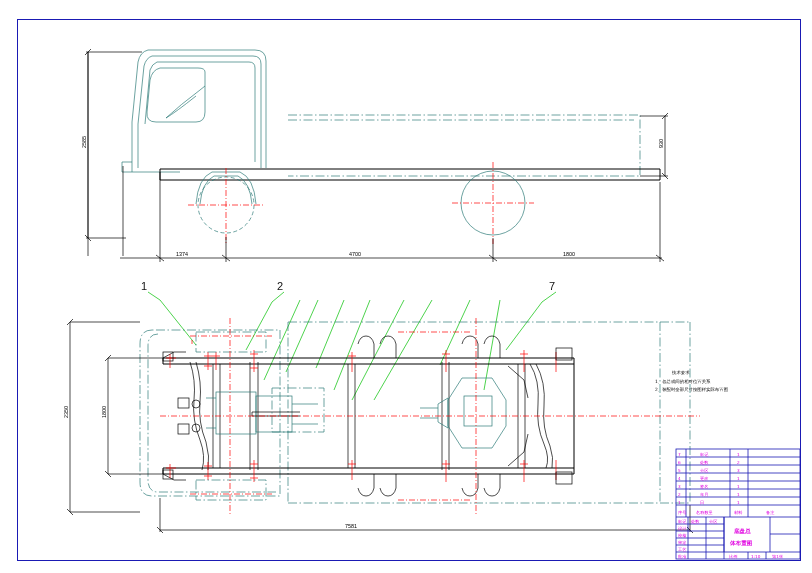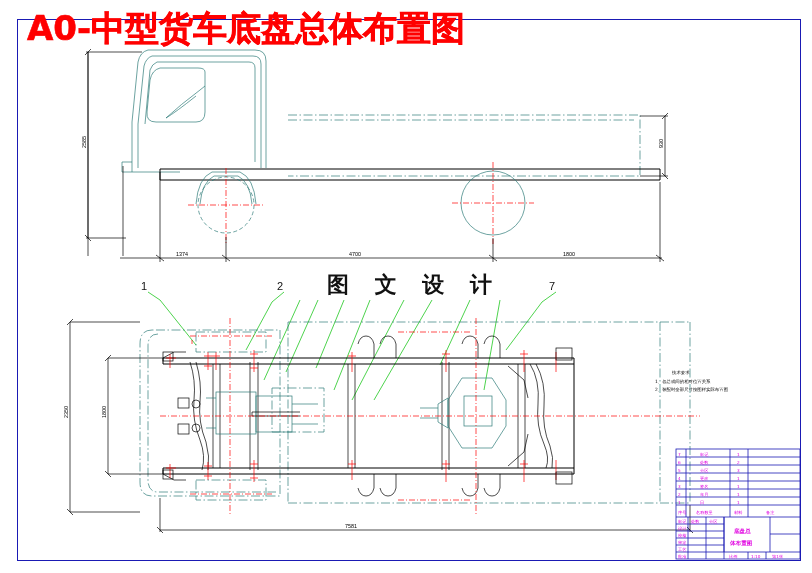--- a/index.html
+++ b/index.html
@@ -440,17 +440,15 @@
 
       <text class="tb-txt" x="729" y="558">比例</text>
       <text class="tb-txt" x="751" y="558">1:10</text>
       <text class="tb-txt" x="772" y="558">第1张</text>
     </g>
 
   </svg>
 
   <div class="sheet-border"></div>
 
-  <div class="doc-title">A0-中型货车底盘总体布置图</div>
-
-  <div class="watermark">图 文 设 计</div>
+
 
 </div>
 
 </body></html>

